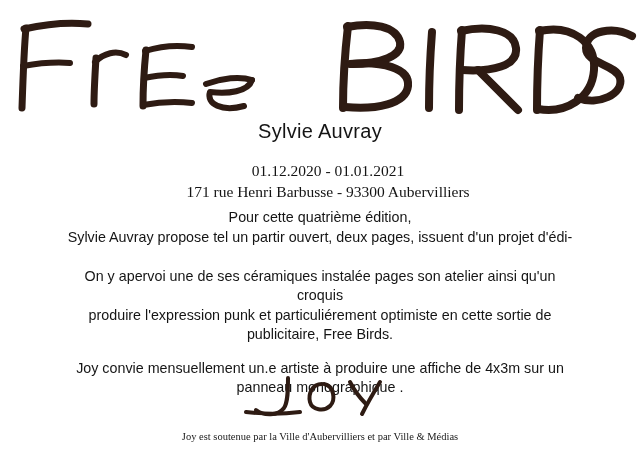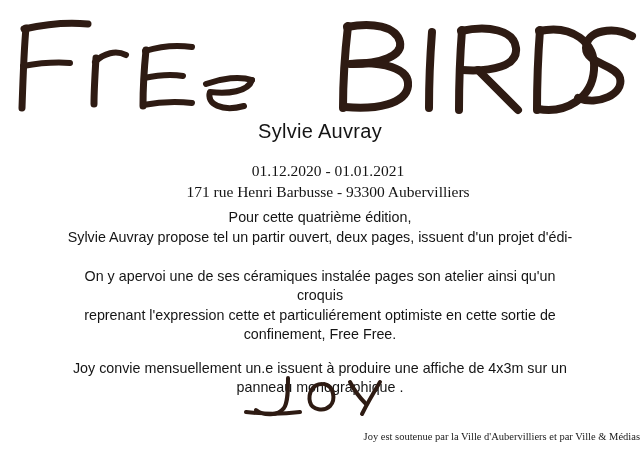--- a/index.html
+++ b/index.html
@@ -94,21 +94,21 @@
     display: block;
     margin: 0 auto;
   }
 
   
   .footer {
     position: absolute;
     top: 430px;
     left: 0;
     width: 640px;
-    text-align: right;
+    text-align: center;
   }
   .footer-line {
     font-family: "Liberation Serif", serif;
     font-size: 10.5px;
     line-height: 14px;
     color: #1a1a1a;
   }
 </style>
 </head>
 <body>
@@ -159,25 +159,25 @@
     <div class="info-line">01.12.2020 - 01.01.2021</div>
     <div class="info-line">171 rue Henri Barbusse - 93300 Aubervilliers</div>
   </div>
 
   <div class="body-block">
     <p class="para">
       <span>Pour cette quatrième édition,</span><br>
       <span>Sylvie Auvray propose tel un partir ouvert, deux pages, issuent d'un projet d'édi-</span><br>
       <br>
       <span>On y apervoi une de ses céramiques instalée pages son atelier ainsi qu'un croquis</span><br>
-      <span>reprenant l'expression cette et particuliérement optimiste en cette sortie de</span><br>
-      <span>confinement, Free Free.</span>
+      <span>produire l'expression punk et particuliérement optimiste en cette sortie de</span><br>
+      <span>publicitaire, Free Birds.</span>
     </p>
     <p class="para">
-      <span>Joy convie mensuellement un.e issuent à produire une affiche de 4x3m sur un</span><br>
+      <span>Joy convie mensuellement un.e artiste à produire une affiche de 4x3m sur un</span><br>
       <span>panneau monographique .</span>
     </p>
   </div>
 
   <div class="signature">
 
     <svg width="160" height="48" viewBox="0 0 160 48" xmlns="http://www.w3.org/2000/svg" aria-hidden="true">
       <g fill="none" stroke="#2e1b13" stroke-width="4" stroke-linecap="round" stroke-linejoin="round">
 
         <path d="M48 4 C48 16, 48 28, 44 34 C38 42, 24 42, 16 36"></path>

